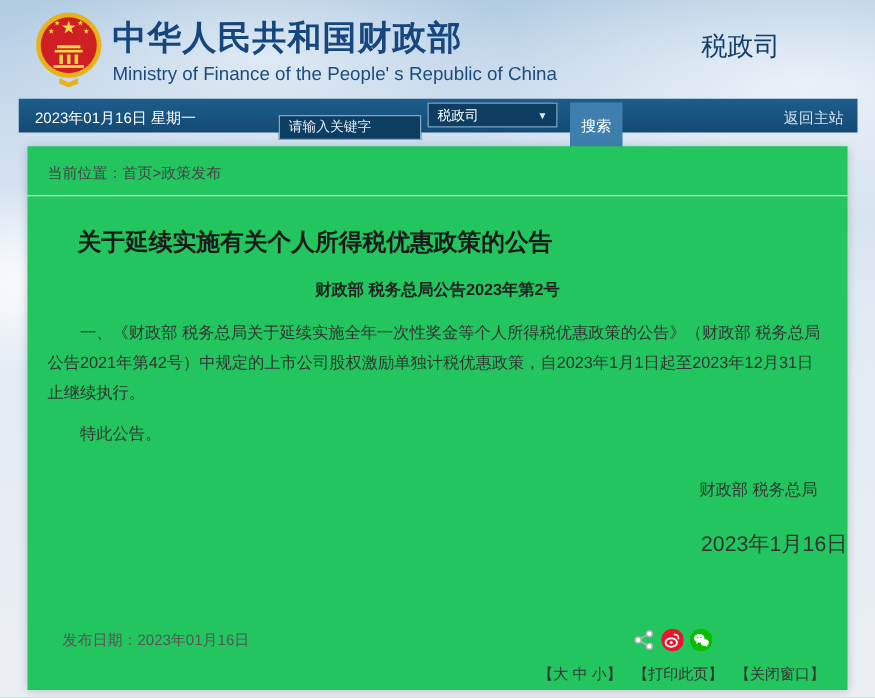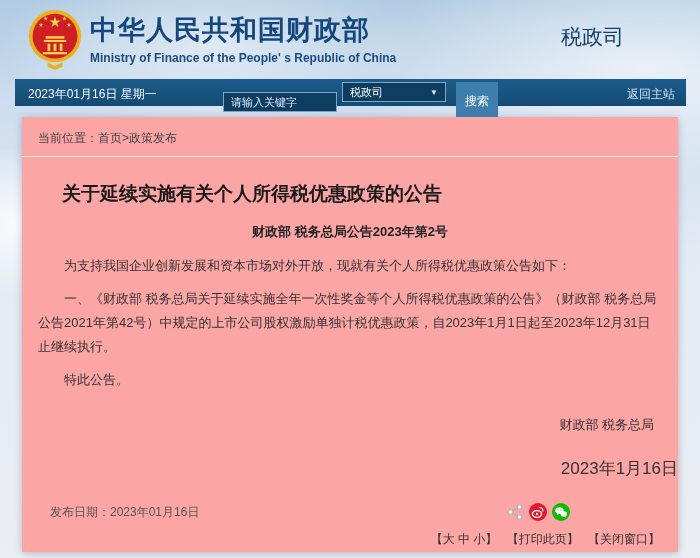--- a/index.html
+++ b/index.html
@@ -13,41 +13,41 @@
       radial-gradient(ellipse 300px 120px at 30% 8%, rgba(255,255,255,.5), rgba(255,255,255,0) 70%),
       linear-gradient(180deg,#b0cbe2 0%,#cdddee 18%,#e2eaf3 45%,#ebeef2 100%);
   }
   a { text-decoration:none; }
 
   
   .header { position:absolute; top:0; left:0; width:100%; height:78px; }
   .emblem { position:absolute; left:27px; top:8px; width:56px; height:62px; }
   .org { position:absolute; left:90px; top:12px; }
   .org-cn { font-size:27px; font-weight:bold; letter-spacing:1px; color:#15477e; }
-  .org-en { font-size:12px; margin-top:3px; color:#1b4c80;font-weight:bold; }
+  .org-en { font-size:15px; margin-top:3px; color:#1b4c80; }
   .dept { position:absolute; right:76px; top:23px; font-size:21px; color:#123e6d; }
 
   
   .navbar { position:absolute; left:15px; top:79px; width:671px; height:27px;
     background:linear-gradient(180deg,#1d5d8b,#134a74); color:#fff; font-size:12px; }
   .nav-date { position:absolute; left:13px; top:7px; }
   .search-input { position:absolute; left:208px; top:13px; width:114px; height:20px;
     background:#0d3d60; border:1px solid #7fa7c4; color:#eaf2f9; font-size:11px; padding:0 7px; }
   .search-input::placeholder { color:#e2ecf5; opacity:1; }
   .scope { position:absolute; left:327px; top:3px; width:104px; height:20px;
     background:#0d3d60; border:1px solid #7fa7c4; display:flex; align-items:center;
     justify-content:space-between; padding:0 7px; font-size:11px; cursor:pointer; }
   .caret { font-size:8px; color:#dfe9f2; }
   .search-btn { position:absolute; left:441px; top:3px; width:42px; height:38px;
     background:#3e7fae; color:#fff; border:none; font-size:12px; cursor:pointer; }
   .return-link { position:absolute; right:11px; top:7px; color:#cfe2f0; }
 
   
   .content { position:absolute; left:22px; top:117px; width:656px; height:435px;
-    background:#fca5a5; box-shadow:0 1px 7px rgba(80,100,125,.4); }
+    background:#22c55e; box-shadow:0 1px 7px rgba(80,100,125,.4); }
   .breadcrumb-row { padding:13px 16px 9px; border-bottom:1px solid #e4e4e4;
     font-size:12px; color:#444; }
   .breadcrumb-row a { color:#444; }
 
   .art-title { text-align:left; font-size:19px; font-weight:bold; color:#1a1a1a; margin-top:24px; padding:0 40px; }
   .doc-no { text-align:center; font-size:13px; font-weight:bold; color:#222; margin-top:16px; }
   .paras { margin-top:13px; padding:0 16px; }
   .paras p { text-indent:2em; font-size:13px; line-height:1.85; color:#333; margin-top:9px; }
   .signature { text-align:right; font-size:13px; color:#333; margin-top:24px; padding-right:24px; }
   .sign-date { text-align:right; font-size:17px; color:#333; margin-top:23px; }
@@ -106,21 +106,20 @@
 <div class="content">
 
   <div class="breadcrumb-row">
     <span>当前位置：</span><a href="#">首页&gt;政策发布</a>
   </div>
 
   <h1 class="art-title">关于延续实施有关个人所得税优惠政策的公告</h1>
   <div class="doc-no">财政部 税务总局公告2023年第2号</div>
 
   <div class="paras">
-    <p>为支持我国企业创新发展和资本市场对外开放，现就有关个人所得税优惠政策公告如下：</p>
     <p>一、《财政部 税务总局关于延续实施全年一次性奖金等个人所得税优惠政策的公告》（财政部 税务总局公告2021年第42号）中规定的上市公司股权激励单独计税优惠政策，自2023年1月1日起至2023年12月31日止继续执行。</p>
     <p>特此公告。</p>
   </div>
 
   <div class="signature">财政部 税务总局</div>
   <div class="sign-date">2023年1月16日</div>
 
   <div class="meta-row">
     <span class="pub-date">发布日期：2023年01月16日</span>
     <span class="share-icons">

